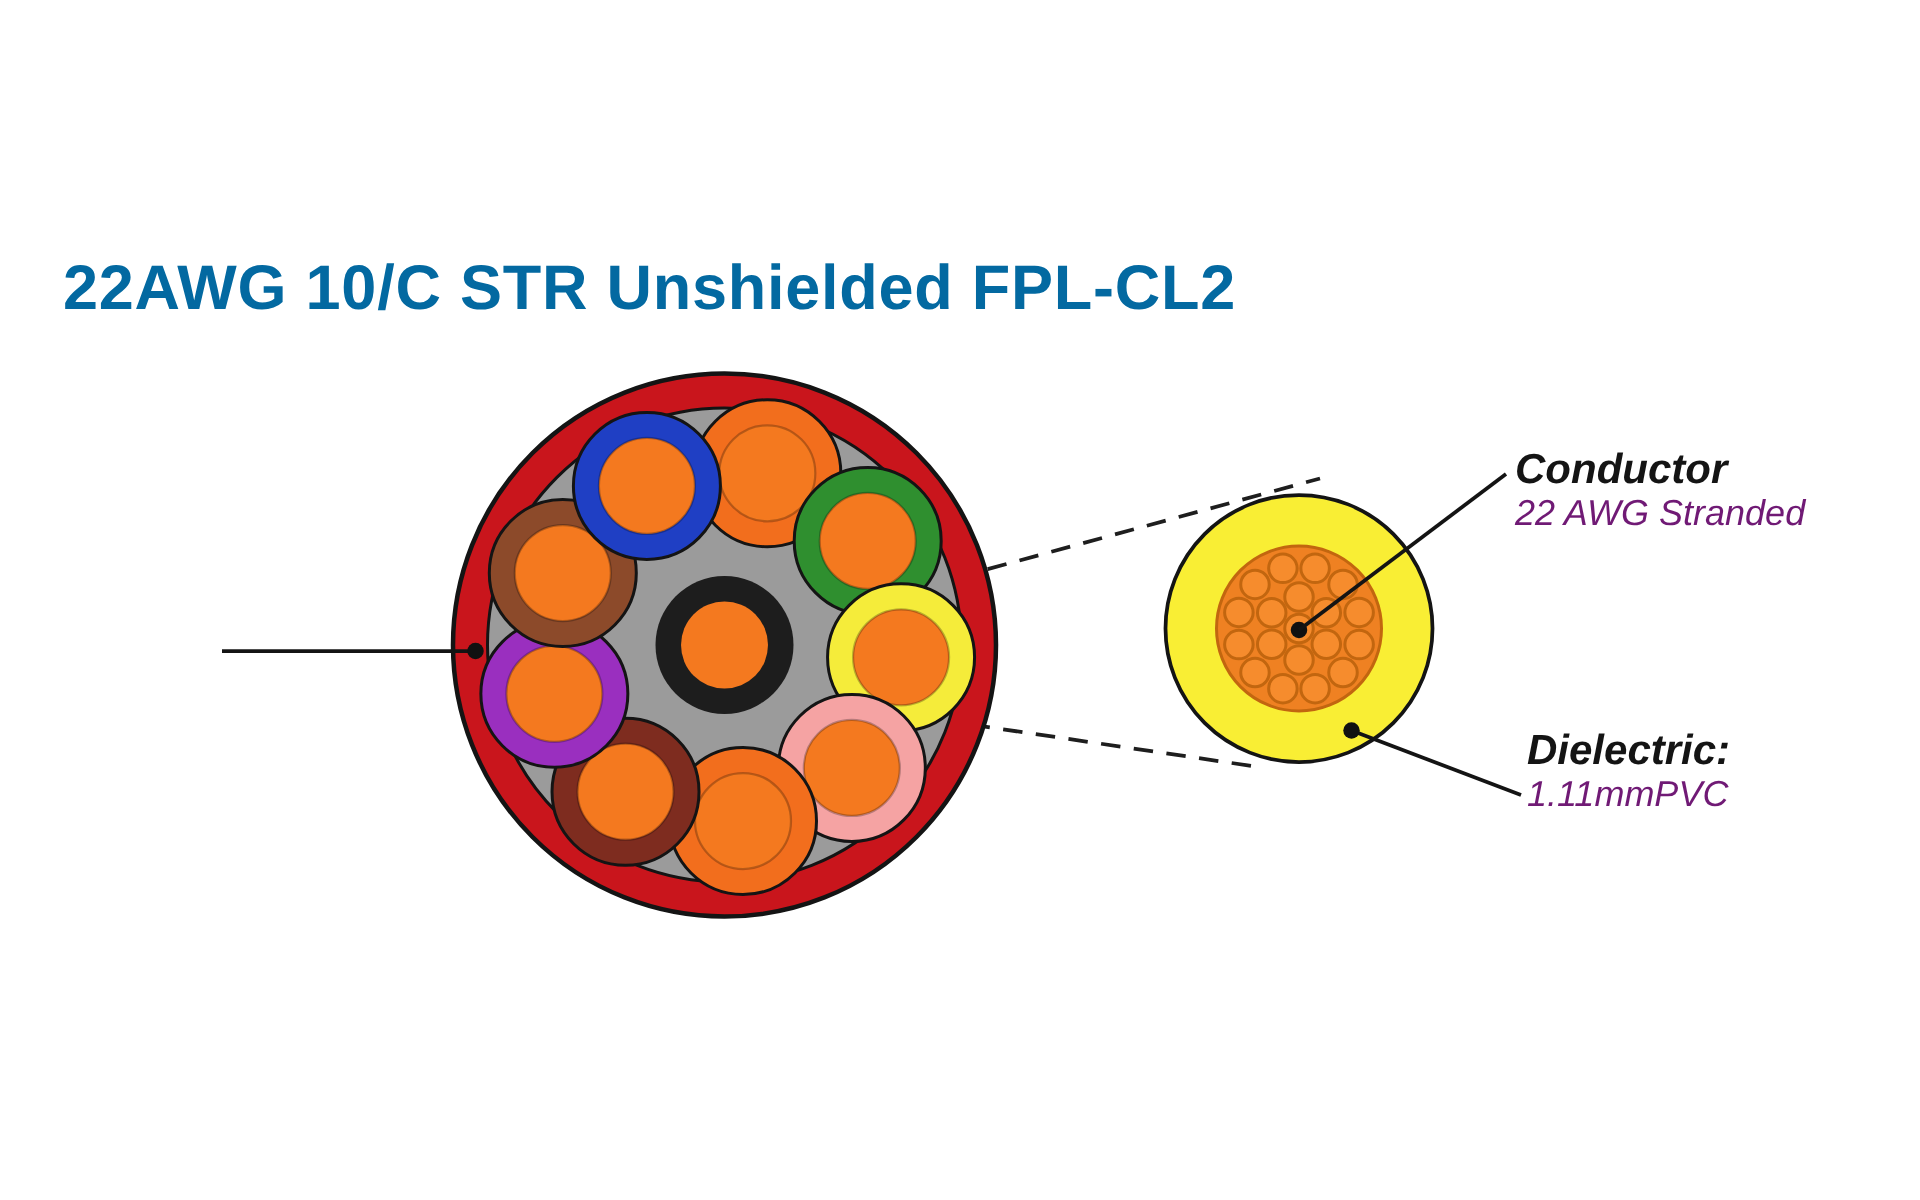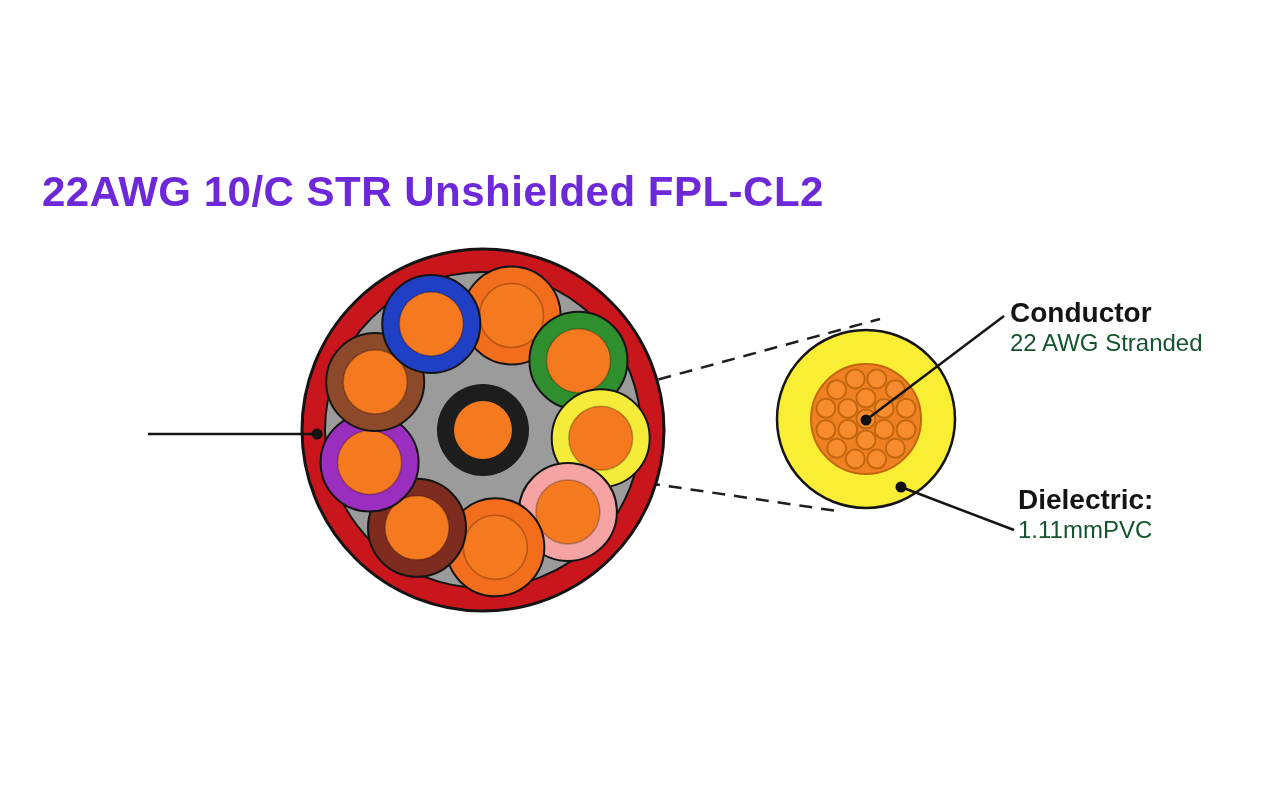--- a/index.html
+++ b/index.html
@@ -4,26 +4,26 @@
 <style>
   * { margin: 0; padding: 0; box-sizing: border-box; }
   html, body { width: 1280px; height: 800px; background: #ffffff; }
   body { font-family: "Liberation Sans", sans-serif; color: #1b1b1b; }
   .stage { position: relative; width: 1280px; height: 800px; background: #ffffff; overflow: hidden; }
   .stage > svg { position: absolute; left: 0; top: 0; }
 
   .title {
     position: absolute; left: 42px; top: 168px;
     font-size: 42px; font-weight: 700; letter-spacing: 0.5px;
-    color: #6d28d9; white-space: nowrap;
+    color: #0369a1; white-space: nowrap;
   }
 
-  .label { position: absolute; white-space: nowrap; }
+  .label { position: absolute; white-space: nowrap; font-style: italic; }
   .label-title { font-size: 28px; font-weight: 700; line-height: 1.1; color: #141414; }
-  .label-desc  { font-size: 24px; font-weight: 400; line-height: 1.18; color: #14532d; }
+  .label-desc  { font-size: 24px; font-weight: 400; line-height: 1.18; color: #701a75; }
 
   .jacket-label     { left: 42px;   top: 419px; }
   .conductor-label  { left: 1010px; top: 298px; }
   .dielectric-label { left: 1018px; top: 485px; }
 
   .leader { stroke: #141414; stroke-width: 2.5; }
   .dash   { stroke: #1e1e1e; stroke-width: 2.5; stroke-dasharray: 13 9; }
 </style>
 </head>
 <body>

